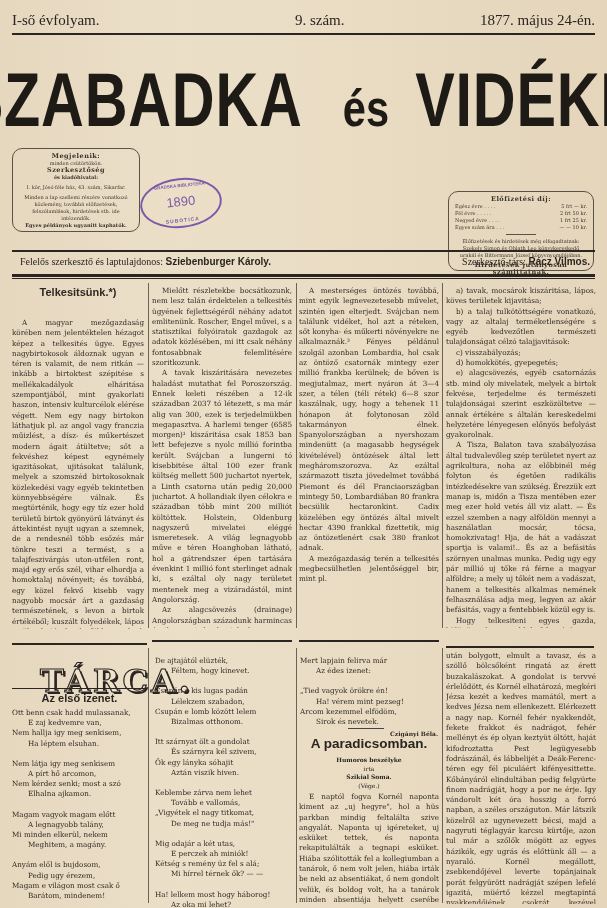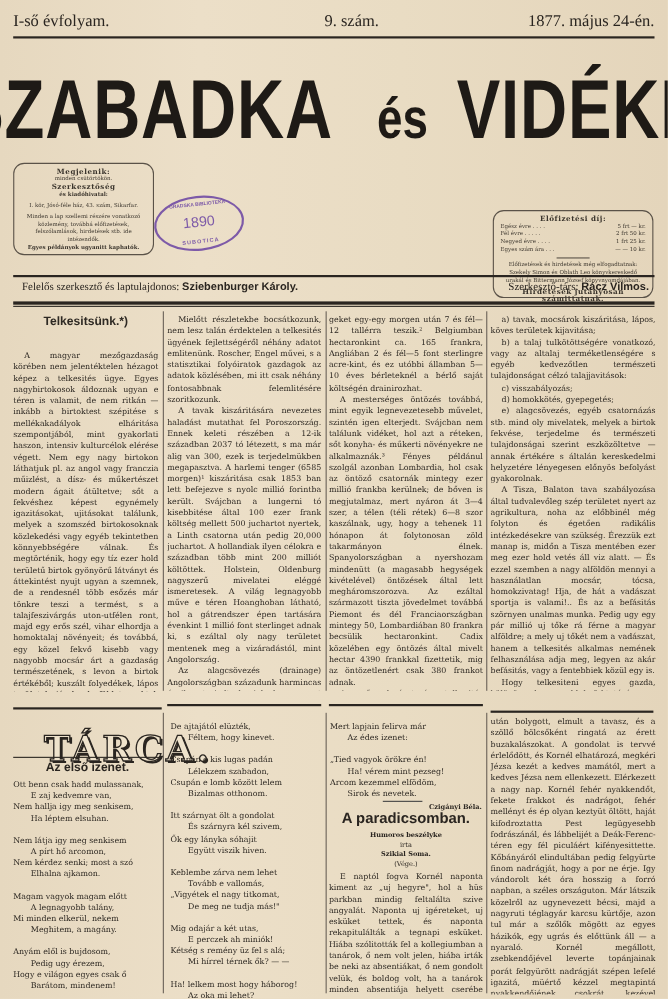--- a/index.html
+++ b/index.html
@@ -109,21 +109,20 @@
   </div>
 
   <div class="col" style="left:152px;top:286px;width:140px;height:342px;">
     <p>Mielőtt részletekbe bocsátkozunk, nem lesz talán érdektelen a telkesités ügyének fejlettségéről néhány adatot emlitenünk. Roscher, Engel művei, s a statisztikai folyóiratok gazdagok az adatok közlésében, mi itt csak néhány fontosabbnak felemlitésére szoritkozunk.</p>
     <p>A tavak kiszáritására nevezetes haladást mutathat fel Poroszország. Ennek keleti részében a 12-ik században 2037 tó létezett, s ma már alig van 300, ezek is terjedelmükben megapasztva. A harlemi tenger (6585 morgen)¹ kiszáritása csak 1853 ban lett befejezve s nyolc millió forintba került. Svájcban a lungerni tó kisebbitése által 100 ezer frank költség mellett 500 juchartot nyertek, a Linth csatorna után pedig 20,000 juchartot. A hollandiak ilyen célokra e században több mint 200 milliót költöttek. Holstein, Oldenburg nagyszerű mivelatei eléggé ismeretesek. A világ legnagyobb műve e téren Hoanghoban látható, hol a gátrendszer épen tartására évenkint 1 millió font sterlinget adnak ki, s ezáltal oly nagy területet mentenek meg a vizáradástól, mint Angolország.</p>
     <p>Az alagcsövezés (drainage) Angolországban századunk harmincas éveiben terjedt el s jelenleg roppant kiterjedt alkalmazást nyer; hasonlóan az éjszaki s más német államokban. Poroszországban a költsé-</p>
 
   </div>
 
   <div class="col" style="left:299px;top:286px;width:140px;height:342px;">
-    <p style="text-indent:0">geket egy-egy morgen után 7 és fél—12 tallérra teszik.² Belgiumban hectaronkint ca. 165 frankra, Angliában 2 és fél—5 font sterlingre acre-kint, és ez utóbbi államban 5—10 éves bérleteknél a bérlő saját költségén drainirozhat.</p>
     <p>A mesterséges öntözés továbbá, mint egyik legnevezetesebb művelet, szintén igen elterjedt. Svájcban nem találunk vidéket, hol azt a réteken, sőt konyha- és műkerti növényekre ne alkalmaznák.³ Fényes példánul szolgál azonban Lombardia, hol csak az öntöző csatornák mintegy ezer millió frankba kerülnek; de bőven is megjutalmaz, mert nyáron át 3—4 szer, a télen (téli rétek) 6—8 szor kaszálnak, ugy, hogy a tehenek 11 hónapon át folytonosan zöld takarmányon élnek. Spanyolországban a nyershozam mindenütt (a magasabb hegységek kivételével) öntözések által lett megháromszorozva. Az ezáltal származott tiszta jövedelmet továbbá Piemont és dél Franciaországban mintegy 50, Lombardiában 80 frankra becsülik hectaronkint. Cadix közelében egy öntözés által mivelt hectar 4390 frankkal fizettetik, mig az öntözetlenért csak 380 frankot adnak.</p>
     <p>A mezőgazdaság terén a telkesités megbecsülhetlen jelentőséggel bir, mint pl.</p>
 
   </div>
 
   <div class="col" style="left:446px;top:286px;width:150px;height:342px;">
     <p>a) tavak, mocsárok kiszáritása, lápos, köves területek kijavitása;</p>
     <p>b) a talaj tulkötöttségére vonatkozó, vagy az altalaj terméketlenségére s egyéb kedvezőtlen természeti tulajdonságat célzó talajjavitások:</p>
     <p>c) visszabályozás;</p>
     <p>d) homokkötés, gyepegetés;</p>
@@ -159,42 +158,42 @@
       </div>
     <div class="st">
         <div>Magam vagyok magam előtt</div>
         <div class="in">A legnagyobb talány,</div>
         <div>Mi minden elkerül, nekem</div>
         <div class="in">Meghitem, a magány.</div>
       </div>
     <div class="st">
         <div>Anyám elől is bujdosom,</div>
         <div class="in">Pedig ugy érezem,</div>
-        <div>Hogy e világon egyes csak ő</div>
+        <div>Magam e világon most csak ő</div>
         <div class="in">Barátom, mindenem!</div>
       </div>
 
   </div>
 
   <div class="poem" style="left:155px;top:656px;width:138px;">
     <div class="st">
         <div>De ajtajától elüzték,</div>
         <div class="in">Féltem, hogy kinevet.</div>
       </div>
     <div class="st">
         <div>Csupán e kis lugas padán</div>
         <div class="in">Lélekzem szabadon,</div>
         <div>Csupán e lomb között lelem</div>
         <div class="in">Bizalmas otthonom.</div>
       </div>
     <div class="st">
         <div>Itt szárnyat ölt a gondolat</div>
         <div class="in">És szárnyra kél szivem,</div>
         <div>Ők egy lányka sóhajit</div>
-        <div class="in">Együtt viszik hiven.</div>
+        <div class="in">Aztán viszik hiven.</div>
       </div>
     <div class="st">
         <div>Keblembe zárva nem lehet</div>
         <div class="in">Tovább e vallomás,</div>
         <div>„Vigyétek el nagy titkomat,</div>
         <div class="in">De meg ne tudja más!"</div>
       </div>
     <div class="st">
         <div>Mig odajár a két utas,</div>
         <div class="in">E perczek ah miniók!</div>

